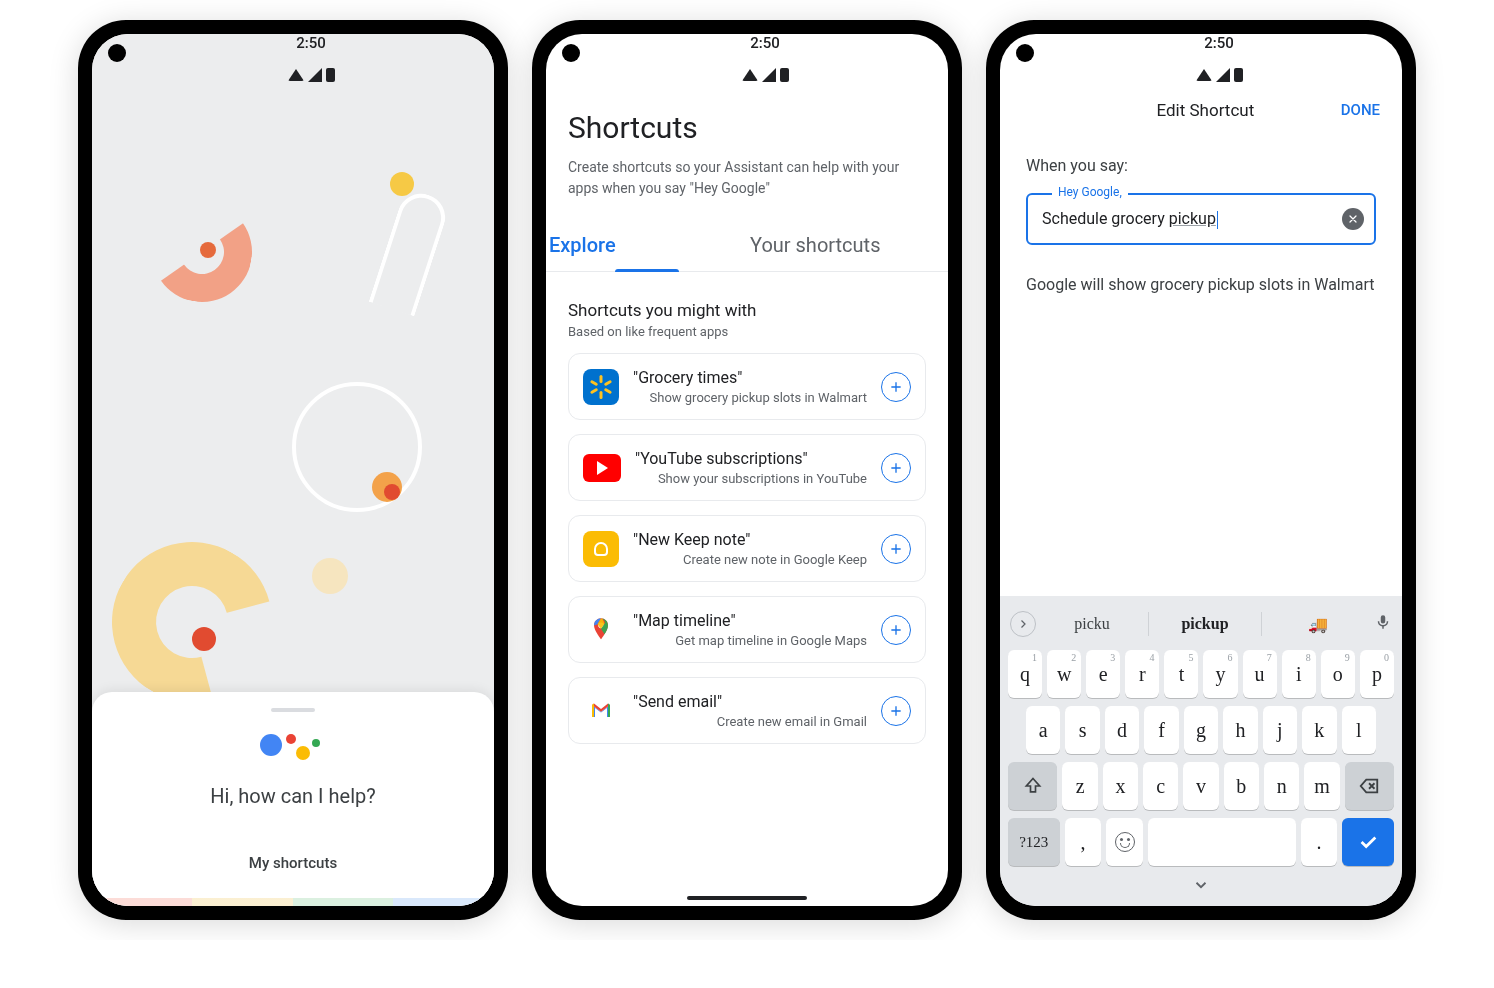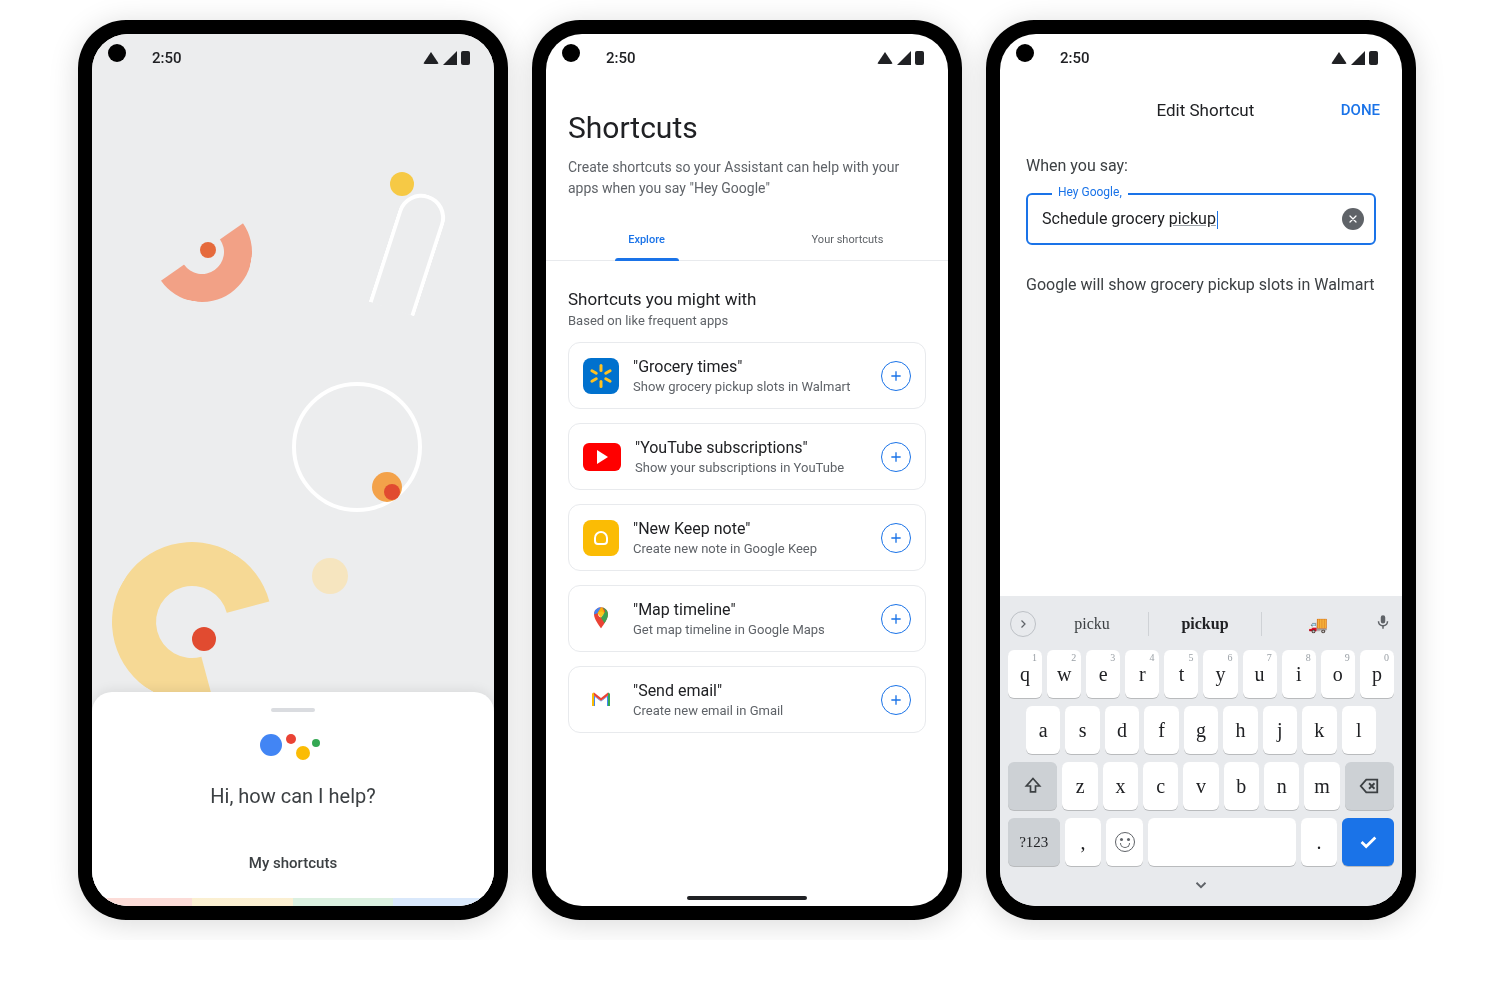--- a/index.html
+++ b/index.html
@@ -44,20 +44,21 @@
   .status-bar {
     height: 48px;
     display: flex;
     align-items: center;
     justify-content: space-between;
     padding: 0 24px 0 60px;
     font-size: 15px;
     font-weight: 500;
     color: #202124;
     flex-shrink: 0;
+    flex-direction: column;
   }
   .status-icons { display:flex; align-items:center; gap:2px; }
   .sig-wifi {
     width:0; height:0;
     border-left: 8px solid transparent;
     border-right: 8px solid transparent;
     border-bottom: 12px solid #202124;
     border-radius: 2px;
   }
   .sig-cell {
@@ -137,40 +138,40 @@
     position:absolute; left:0; right:0; bottom:0; height:8px;
     background: linear-gradient(90deg,#f9b9b0 0 25%, #f7e0a4 25% 50%, #b7e1c1 50% 75%, #b3d1f7 75% 100%);
     opacity:.5;
   }
 
   
   .p2-content { flex:1; overflow:hidden; padding: 0 22px; }
   .p2-title { font-size:30px; color:#202124; margin-top:28px; margin-bottom:12px; }
   .p2-sub { font-size:14px; color:#5f6368; line-height:1.5; margin-bottom:20px; }
   .tabs { display:flex; border-bottom:1px solid #e8eaed; margin: 0 -22px; }
-  .tab { flex:1; text-align:center; padding:14px 16px; font-size:11px; color:#5f6368; cursor:pointer; position:relative; }
+  .tab { flex:1; padding:14px 3px; font-size:20px; color:#5f6368; cursor:pointer; position:relative; }
   .tab.active { color:#1a73e8; font-weight:500; }
   .tab.active::after { content:""; position:absolute; bottom:-1px; left:50%; transform:translateX(-50%); width:64px; height:3px; background:#1a73e8; border-radius:3px 3px 0 0; }
   .section-h { font-size:17px; color:#202124; margin-top:28px; }
   .section-s { font-size:13px; color:#5f6368; margin-top:4px; margin-bottom:14px; }
   .card {
     border:1px solid #e8eaed;
     border-radius:12px;
     padding:14px 14px;
     display:flex;
     align-items:center;
     gap:14px;
     margin-bottom:14px;
     background:#fff;
     cursor:pointer;
   }
   .app-icon { width:36px; height:36px; border-radius:8px; flex-shrink:0; display:flex; align-items:center; justify-content:center; }
   .card-text { flex:1; min-width:0; }
   .card-title { font-size:16px; color:#202124; margin-bottom:3px; }
-  .card-sub { font-size:13px; color:#5f6368; }
+  .card-sub { font-size:13px; color:#5f6368;text-align:right; }
   .add-btn {
     width:30px; height:30px; border-radius:50%; border:1.5px solid #1a73e8;
     display:flex; align-items:center; justify-content:center;
     color:#1a73e8; flex-shrink:0; cursor:pointer;
     position:relative;
   }
   .add-btn.highlight::before {
     content:""; position:absolute; inset:-12px; background:#c9d8f3; border-radius:50%; z-index:-1;
   }
   .add-btn svg { width:16px; height:16px; }

